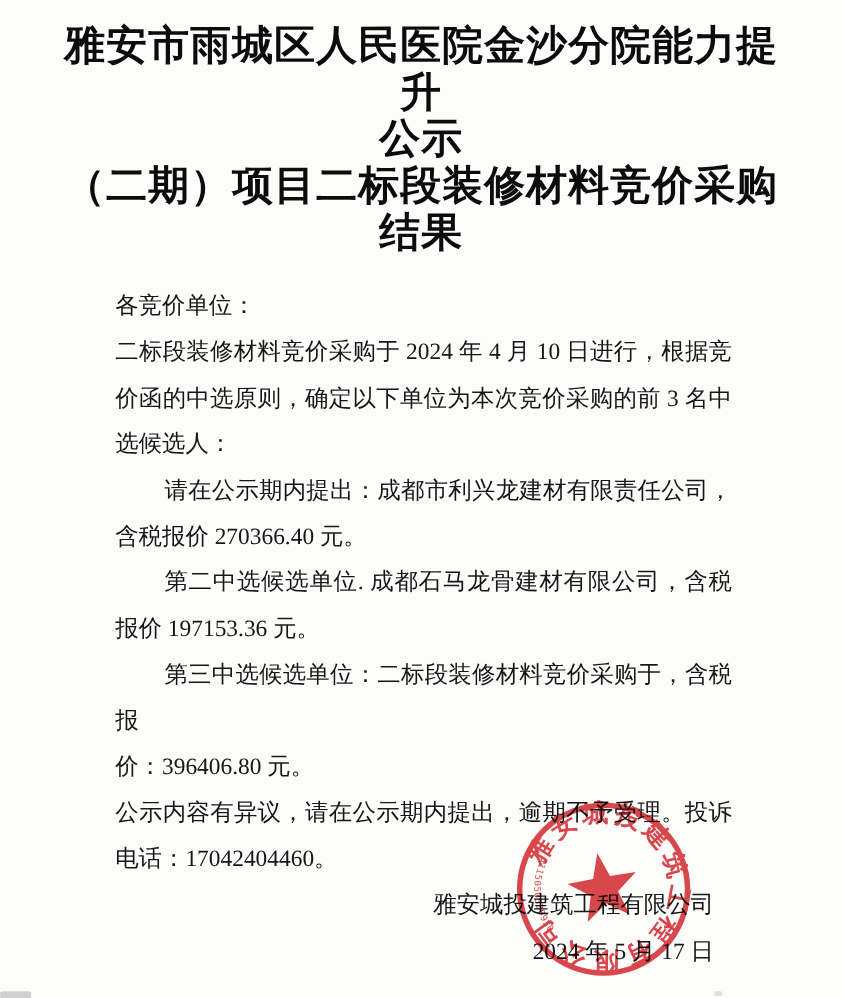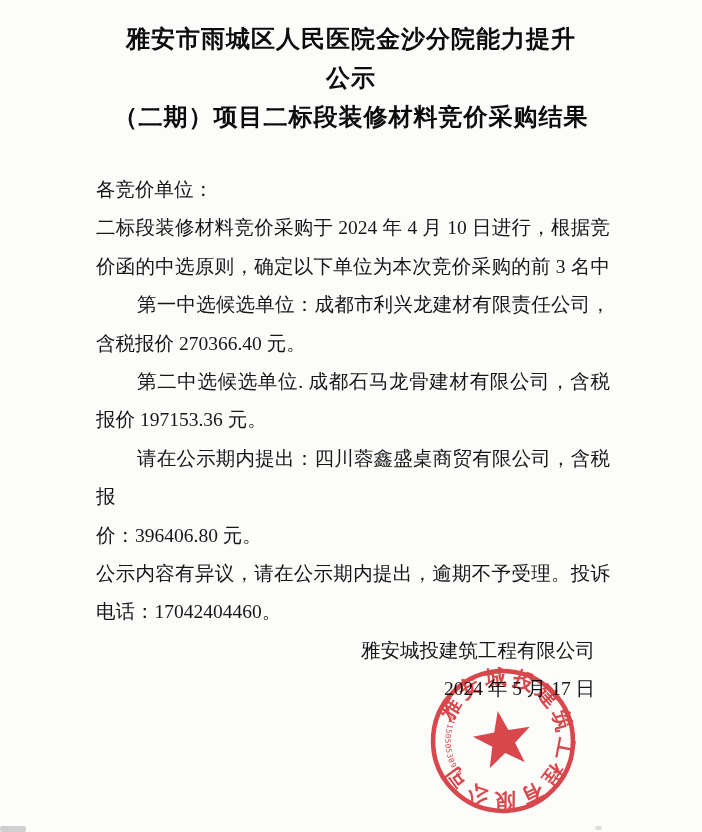--- a/index.html
+++ b/index.html
@@ -13,28 +13,28 @@
     position: relative;
     width: 702px; height: 832px;
     background: #fcfcfb;
     overflow: hidden;
     color: #151515;
   }
   .title {
     margin: 19px 40px 12px 40px;
     font-family: "Liberation Sans", sans-serif;
     font-weight: 700;
-    font-size: 24px;
+    font-size: 34px;
     line-height: 39px;
     letter-spacing: 1px;
     text-align: center;
     color: #0c0c0c;
   }
   .doc-body {
-    margin-top: 35px;
+    margin-top: 23px;
     padding: 0 92px 0 96px;
     font-size: 19.5px;
     line-height: 38.4px;
     color: #161616;
   }
   .ln { text-align: left; }
   .ln.j { text-align: justify; text-align-last: justify; }
   .ln.ind { text-indent: 41px; }
   .sig {
     padding-right: 107px;
@@ -75,25 +75,26 @@
   <h1 class="title">
     <div>雅安市雨城区人民医院金沙分院能力提升</div>
     <div>公示</div>
     <div>（二期）项目二标段装修材料竞价采购结果</div>
   </h1>
 
   <div class="doc-body">
     <div class="ln">各竞价单位：</div>
     <div class="ln j">二标段装修材料竞价采购于 2024 年 4 月 10 日进行，根据竞</div>
     <div class="ln j">价函的中选原则，确定以下单位为本次竞价采购的前 3 名中</div>
-    <div class="ln ind j">第一中选候选单位：成都市利兴龙建材有限责任公司，</div>
+    <div class="ln">选候选人：</div>
+    <div class="ln ind j">请在公示期内提出：成都市利兴龙建材有限责任公司，</div>
     <div class="ln">含税报价 270366.40 元。</div>
     <div class="ln ind j">第二中选候选单位. 成都石马龙骨建材有限公司，含税</div>
     <div class="ln">报价 197153.36 元。</div>
-    <div class="ln ind j">请在公示期内提出：四川蓉鑫盛桌商贸有限公司，含税报</div>
+    <div class="ln ind j">第三中选候选单位：二标段装修材料竞价采购于，含税报</div>
     <div class="ln">价：396406.80 元。</div>
     <div class="ln j">公示内容有异议，请在公示期内提出，逾期不予受理。投诉</div>
     <div class="ln">电话：17042404460。</div>
   </div>
 
   <div class="sig">
     <div>雅安城投建筑工程有限公司</div>
     <div>2024 年 5 月 17 日</div>
   </div>
 

